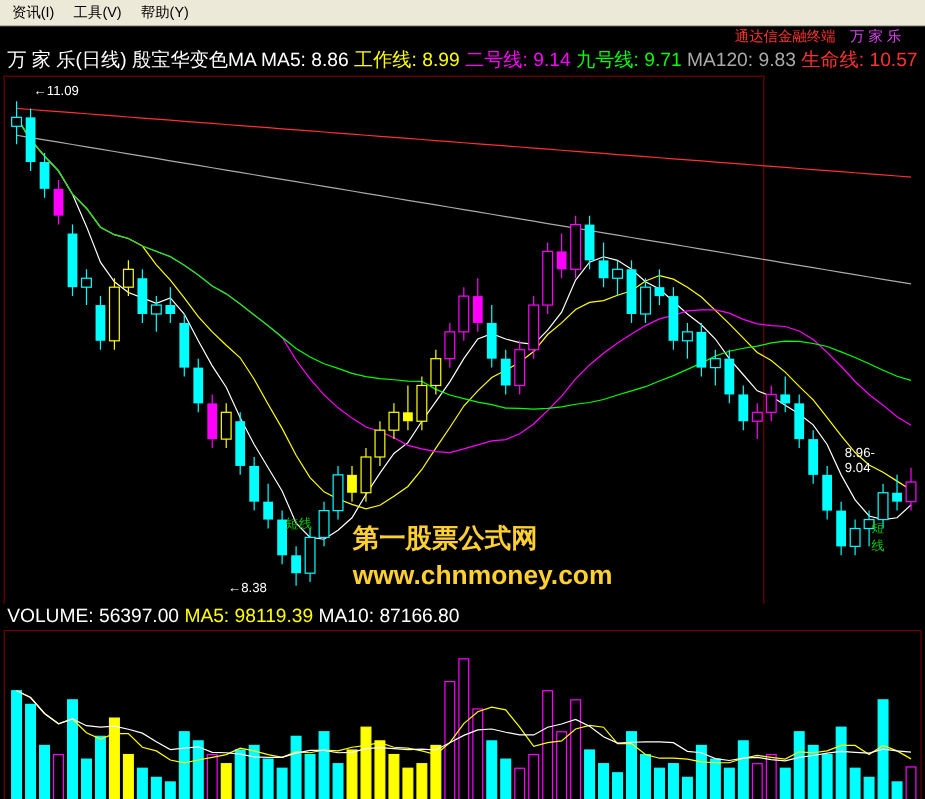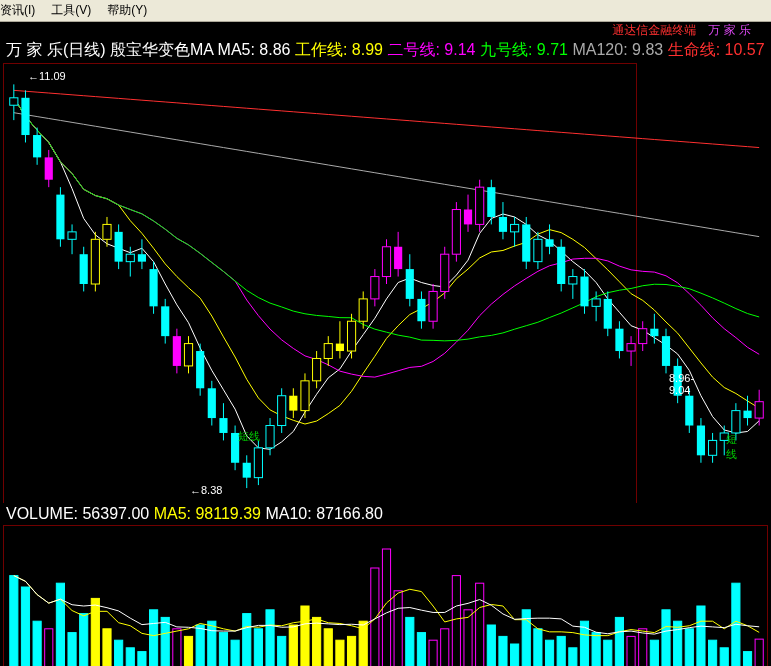--- a/index.html
+++ b/index.html
@@ -1,17 +1,17 @@
 <!DOCTYPE html>
 <html><head>
 <meta charset="utf-8">
 <style>
 * { margin: 0; padding: 0; box-sizing: border-box; }
 body { background: #000; font-family: SimSun, Arial, sans-serif; font-size: 12px; width: 771px; height: 666px; overflow: hidden; position: relative; }
-.menubar { background: #ece9d8; height: 22px; display: flex; align-items: center; padding-left: 0; border-bottom: 1px solid #aca899; gap: 16px; }
+.menubar { background: #ece9d8; height: 22px; display: flex; align-items: center; padding-left: 10px; border-bottom: 1px solid #aca899; gap: 16px; }
 .menubar span { color: #000; }
 .titlebar { background: #000; height: 16px; display: flex; align-items: center; justify-content: flex-end; padding-right: 20px; gap: 12px; }
 .tb-red { color: #ff3030; font-weight: normal; }
 .tb-cyan { color: #d946ef; }
 .indicator-line { padding: 2px 6px; font-size: 16px; white-space: nowrap; }
 .ind-white { color: #fff; }
 .ind-yellow { color: #ffff00; }
 .ind-magenta { color: #ff00ff; }
 .ind-green { color: #00ff00; }
 .ind-gray { color: #aaa; }
@@ -190,22 +190,24 @@
       <rect x="727.8084615384615" y="346.62068965517244" width="8.15230769230769" height="22.344827586206918" fill="#000" stroke="#00ffff"></rect>
       <line x1="743.5307692307691" x2="743.5307692307691" y1="331.72413793103453" y2="361.5172413793103" stroke="#00ffff"></line>
       <rect x="739.4546153846153" y="346.62068965517244" width="8.15230769230769" height="7.448275862069067" fill="#00ffff"></rect>
       <line x1="755.176923076923" x2="755.176923076923" y1="325.7655172413795" y2="361.5172413793103" stroke="#ff00ff"></line>
       <rect x="751.1007692307692" y="337.6827586206896" width="8.15230769230769" height="16.386206896551926" fill="#000" stroke="#ff00ff"></rect>
     </svg>
   <div class="annot" style="left:24px;top:6px">←11.09</div>
   <div class="annot" style="left:186px;top:420px">←8.38</div>
   <div class="annot short" style="left:234px;top:365px">短线</div>
   <div class="annot short" style="left:722px;top:368px">短线</div>
-  <div class="annot" style="left:665px;top:308px;color:#fff">8.96-9.04</div>
+  <div class="annot" style="left:700px;top:308px;color:#fff">8.96-9.04</div>
   <div class="watermark">
+    <div>第一股票公式网</div>
+    <div>www.chnmoney.com</div>
   </div>
 </div>
 
 <div class="vol-header indicator-line">
   <span class="ind-white">VOLUME:</span>
   <span class="ind-white">56397.00</span>
   <span class="ind-yellow">MA5:</span>
   <span class="ind-yellow">98119.39</span>
   <span class="ind-white">MA10:</span>
   <span class="ind-white">87166.80</span>

